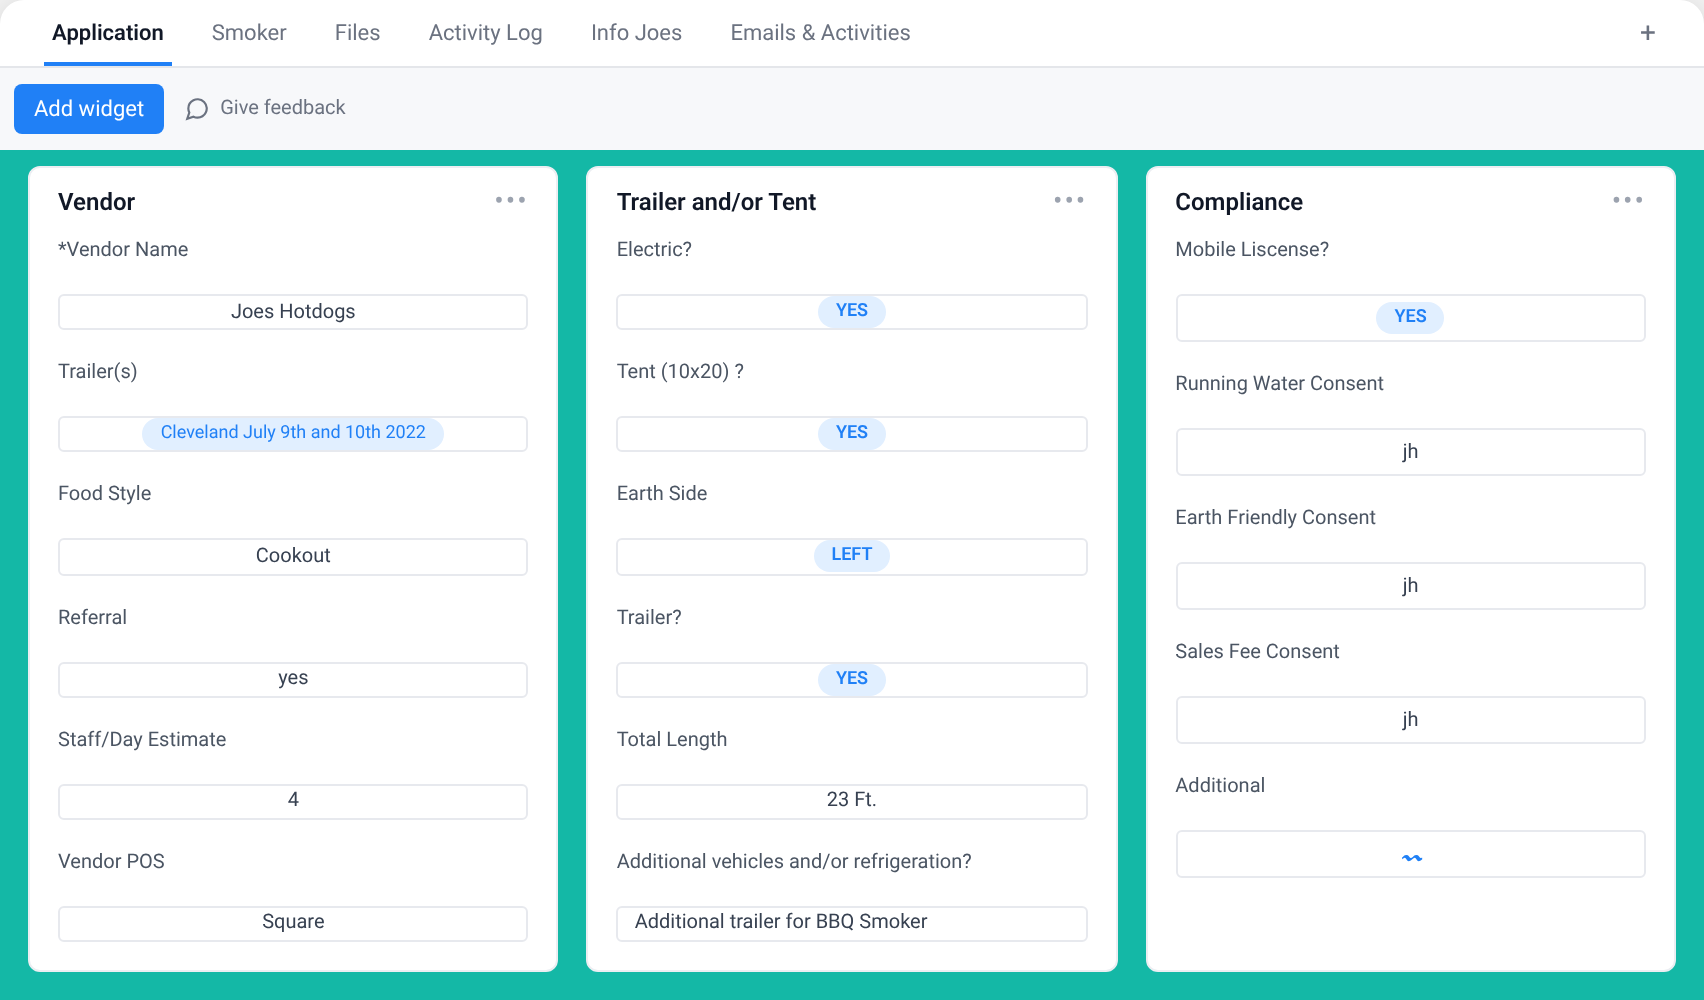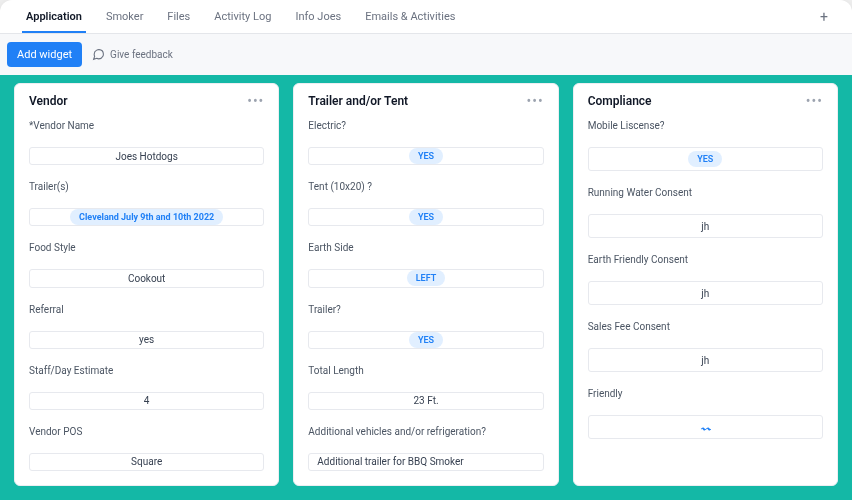--- a/index.html
+++ b/index.html
@@ -19,21 +19,21 @@
   .grid { display:flex; gap:14px; height:100%; }
   .card { background:#fff; border-radius:6px; border:1px solid #eceef2; flex:1; display:flex; flex-direction:column; }
   .card-h { display:flex; justify-content:space-between; align-items:center; padding:10px 14px 10px; }
   .card-h .title { font-size:12px; font-weight:600; color:#111827; }
   .dots { color:#9ca3af; font-size:14px; letter-spacing:1px; cursor:pointer; line-height:1; }
   .card-b { padding: 2px 14px 14px; display:flex; flex-direction:column; gap:16px; overflow:hidden; }
   .field-label { font-size:10px; color:#4b5563; }
   .field-box { border:1px solid #e7e9ee; border-radius:3px; height:24px; display:flex; align-items:center; justify-content:center; font-size:10px; color:#374151; padding:0 8px; }
   .chip { display:inline-flex; align-items:center; padding:3px 9px; border-radius:10px; font-size:9px; font-weight:600; }
   .chip-yes { background:#e1efff; color:#2080f6; }
-  .chip-blue { background:#e1efff; color:#2080f6; font-weight:700; }
+  .chip-blue { background:#e1efff; color:#2080f6; font-weight:400; }
   .sig { color:#2080f6; font-style:italic; font-size:10px; }
 </style>
 </head>
 <body>
 
 <div class="app">
   <div class="tabs">
     <div class="tab active">
         <span>Application</span>
       </div>
@@ -164,21 +164,21 @@
           <div class="field-label">Earth Friendly Consent</div>
           <div class="field-box">
               <span>jh</span>
             </div>
 
           <div class="field-label">Sales Fee Consent</div>
           <div class="field-box">
               <span>jh</span>
             </div>
 
-          <div class="field-label">Friendly</div>
+          <div class="field-label">Additional</div>
           <div class="field-box">
               <span class="sig">〰</span>
             </div>
         </div>
       </div>
 
     </div>
   </div>
 </div>
 

